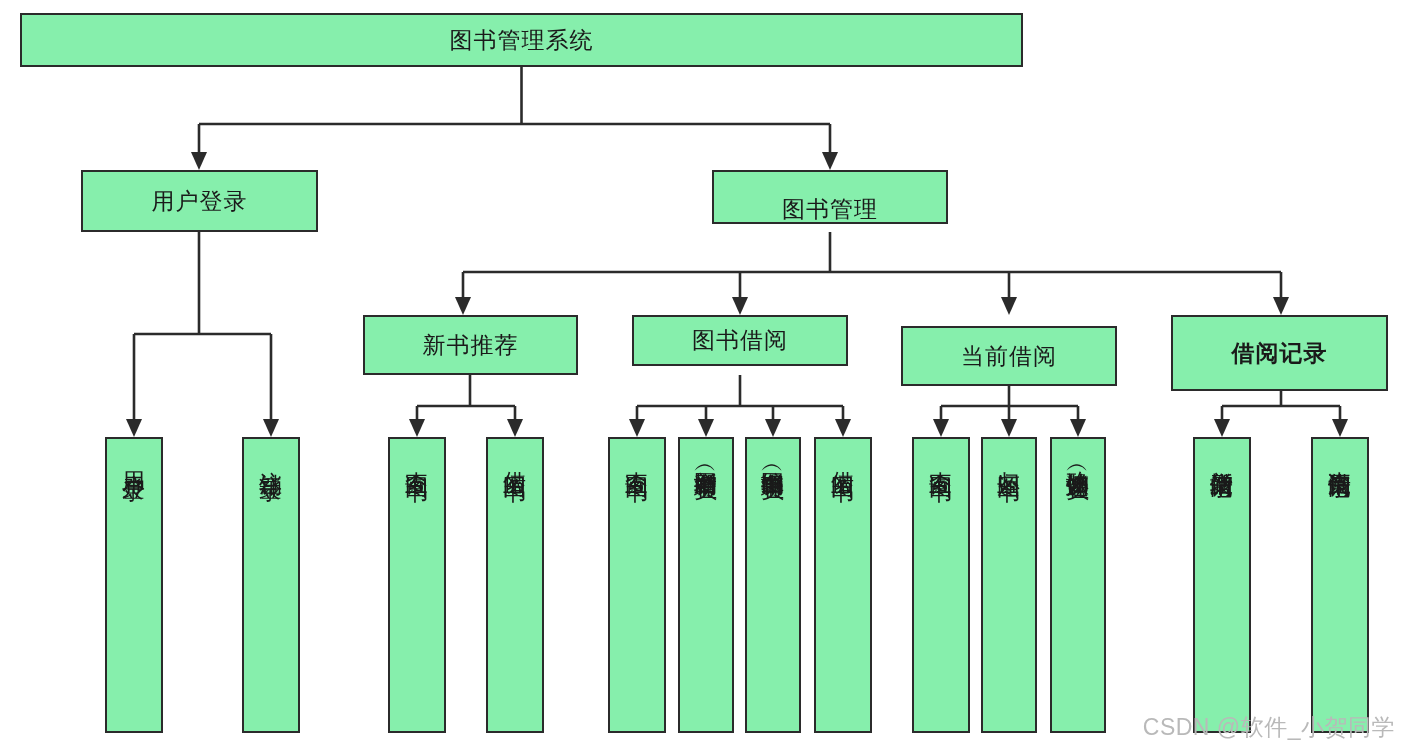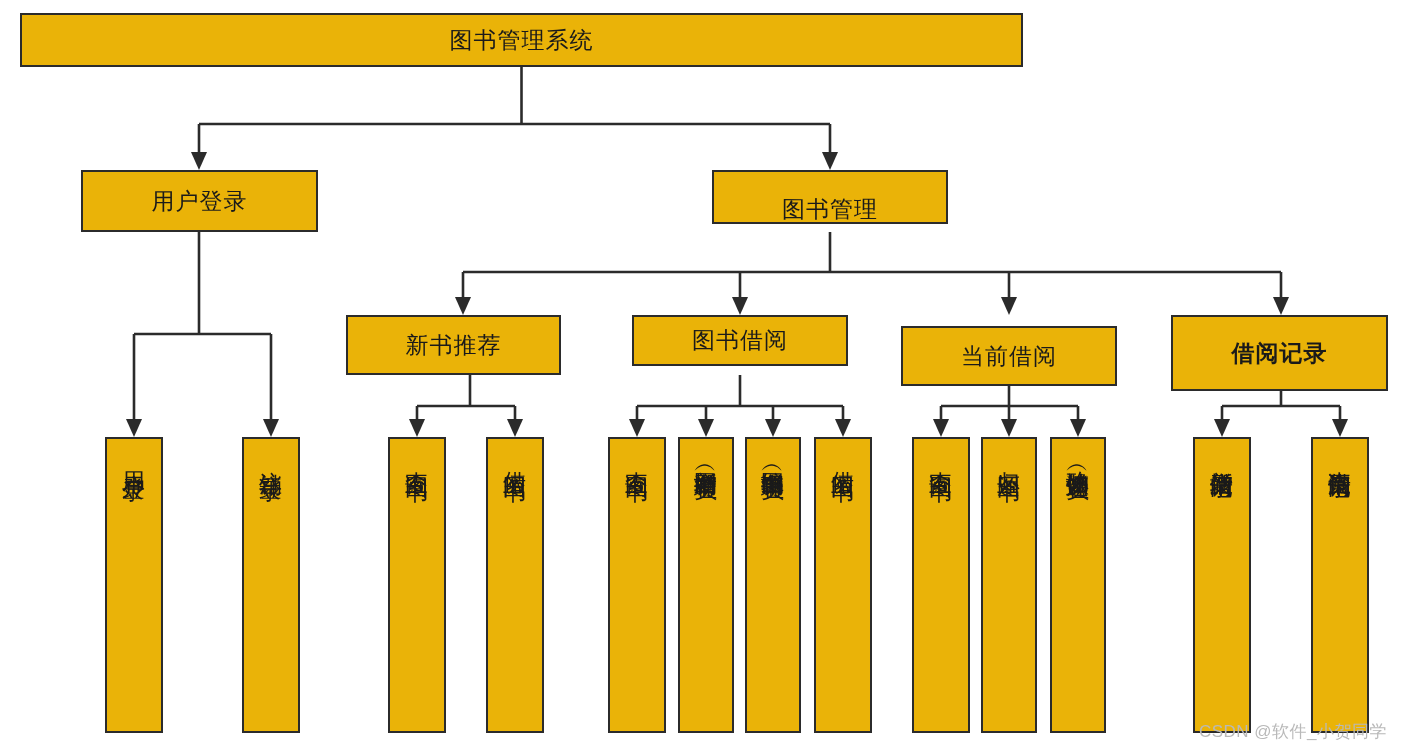--- a/index.html
+++ b/index.html
@@ -31,21 +31,21 @@
     stroke-width: 2.6;
     fill: none;
   }
   #wires polygon {
     fill: #2b2b2b;
   }
   
   .node {
     position: absolute;
     box-sizing: border-box;
-    background: #eab308;
+    background: #86efac;
     border: 2.6px solid #2b2b2b;
     display: flex;
     align-items: center;
     justify-content: center;
     color: #1a1a1a;
     z-index: 2;
   }
   .node .lbl {
     display: block;
     text-align: center;
@@ -72,23 +72,23 @@
     line-height: 1.22;
     letter-spacing: 3px;
     white-space: nowrap;
   }
   .v-node.tall .lbl {
     letter-spacing: 1px;
   }
   
   #watermark {
     position: absolute;
-    right: 18px;
+    right: 10px;
     bottom: 4px;
-    font-size: 17px;
+    font-size: 23px;
     color: #b9b9b9;
     letter-spacing: 0.5px;
     white-space: nowrap;
     z-index: 5;
     pointer-events: none;
   }
 </style>
 </head>
 <body>
 
@@ -162,21 +162,21 @@
     <span class="lbl">图书管理系统</span>
   </div>
 
   <div class="node h-node" style="left:81px; top:170px; width:237px; height:62px;">
     <span class="lbl">用户登录</span>
   </div>
   <div class="node h-node" style="left:712px; top:170px; width:236px; height:54px;align-items:flex-end;">
     <span class="lbl">图书管理</span>
   </div>
 
-  <div class="node h-node" style="left:346px; top:315px; width:215px; height:60px;">
+  <div class="node h-node" style="left:363px; top:315px; width:215px; height:60px;">
     <span class="lbl">新书推荐</span>
   </div>
   <div class="node h-node" style="left:632px; top:315px; width:216px; height:51px;">
     <span class="lbl">图书借阅</span>
   </div>
   <div class="node h-node" style="left:901px; top:326px; width:216px; height:60px;">
     <span class="lbl">当前借阅</span>
   </div>
   <div class="node h-node" style="left:1171px; top:315px; width:217px; height:76px;font-weight:bold;">
     <span class="lbl">借阅记录</span>

